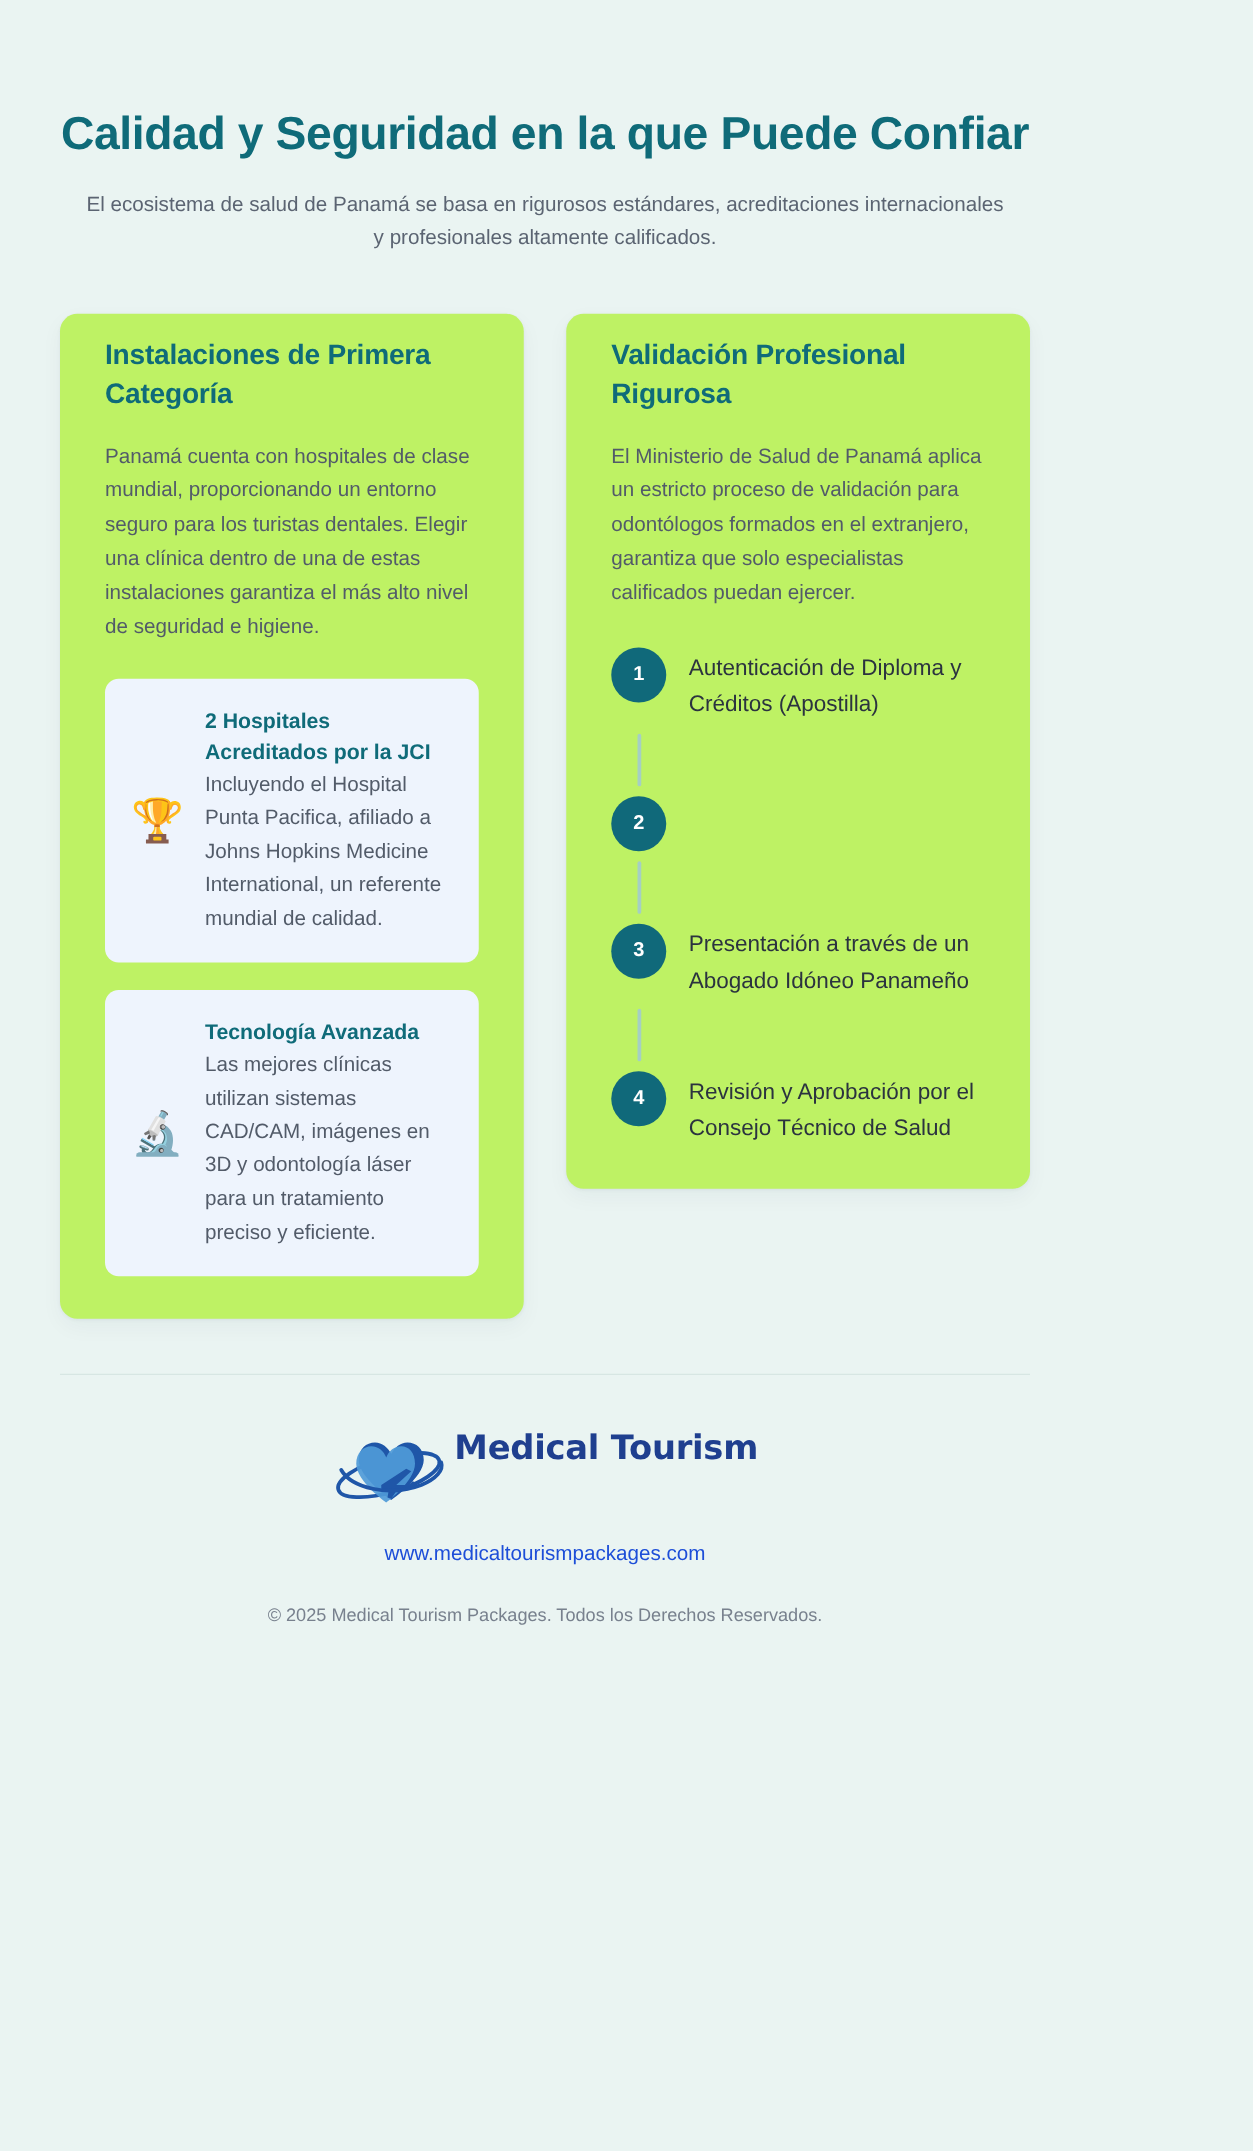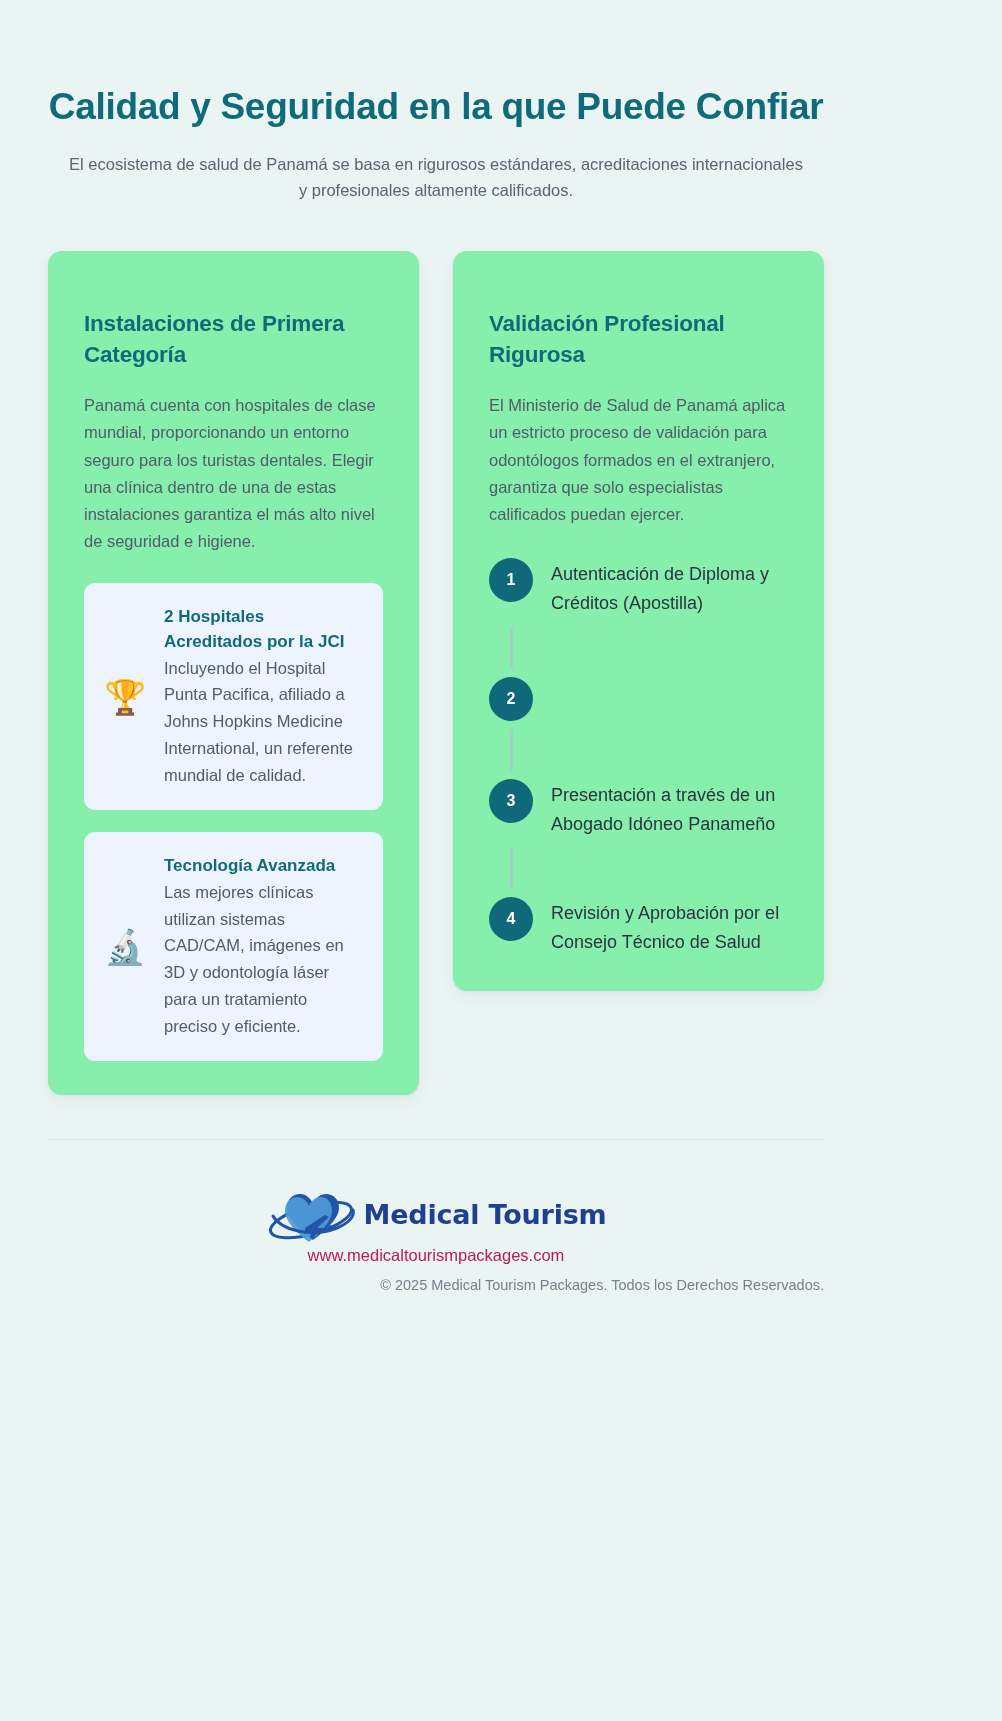--- a/index.html
+++ b/index.html
@@ -48,23 +48,23 @@
   }
 
   
   .cards {
     display: flex;
     gap: 34px;
     margin-top: 48px;
     align-items: flex-start;
   }
   .card {
-    background: #86efac;
+    background: #bef264;
     border-radius: 14px;
-    padding: 58px 36px 34px;
+    padding: 18px 36px 34px;
     box-shadow: 0 1px 3px rgba(20,40,60,0.055), 0 6px 18px rgba(20,40,60,0.045);
     flex: 1 1 0;
     min-width: 0;
   }
   .card-left { align-self: stretch; }
 
   .card-title {
     font-size: 22.5px;
     line-height: 1.35;
     font-weight: 700;
@@ -149,45 +149,44 @@
     padding-bottom: 40px;
     text-align: center;
   }
   .footer-divider {
     height: 1px;
     background: #d7e6e3;
     margin: 0 0 44px;
   }
   .logo-row {
     display: flex;
-    align-items: center;
     justify-content: center;
     gap: 2px;
   }
   .logo-mark { width: 96px; height: 62px; flex: 0 0 auto; }
   .logo-wordmark {
     text-align: center;
     font-family: "DejaVu Sans", sans-serif;
     color: #1f3f8f;
     font-weight: 700;
     line-height: 1.12;
   }
   .logo-line1 { font-size: 27px; letter-spacing: -0.2px; }
   .logo-line2 { font-size: 27px; letter-spacing: -0.2px; }
   .footer-url {
+    margin-top: 28px;
     font-size: 16.5px;
-    color: #be185d;
+    color: #1d4ed8;
     text-decoration: none;
     display: inline-block;
   }
   .footer-copy {
-    margin-top: 12px;
+    margin-top: 32px;
     font-size: 14.5px;
     color: #78818e;
-    text-align: right;
   }
 </style>
 </head>
 <body>
 
 <div class="page">
 
   <div class="header">
     <h1 class="page-title">Calidad y Seguridad en la que Puede Confiar</h1>
     <p class="page-subtitle">El ecosistema de salud de Panamá se basa en rigurosos estándares, acreditaciones internacionales y profesionales altamente calificados.</p>

